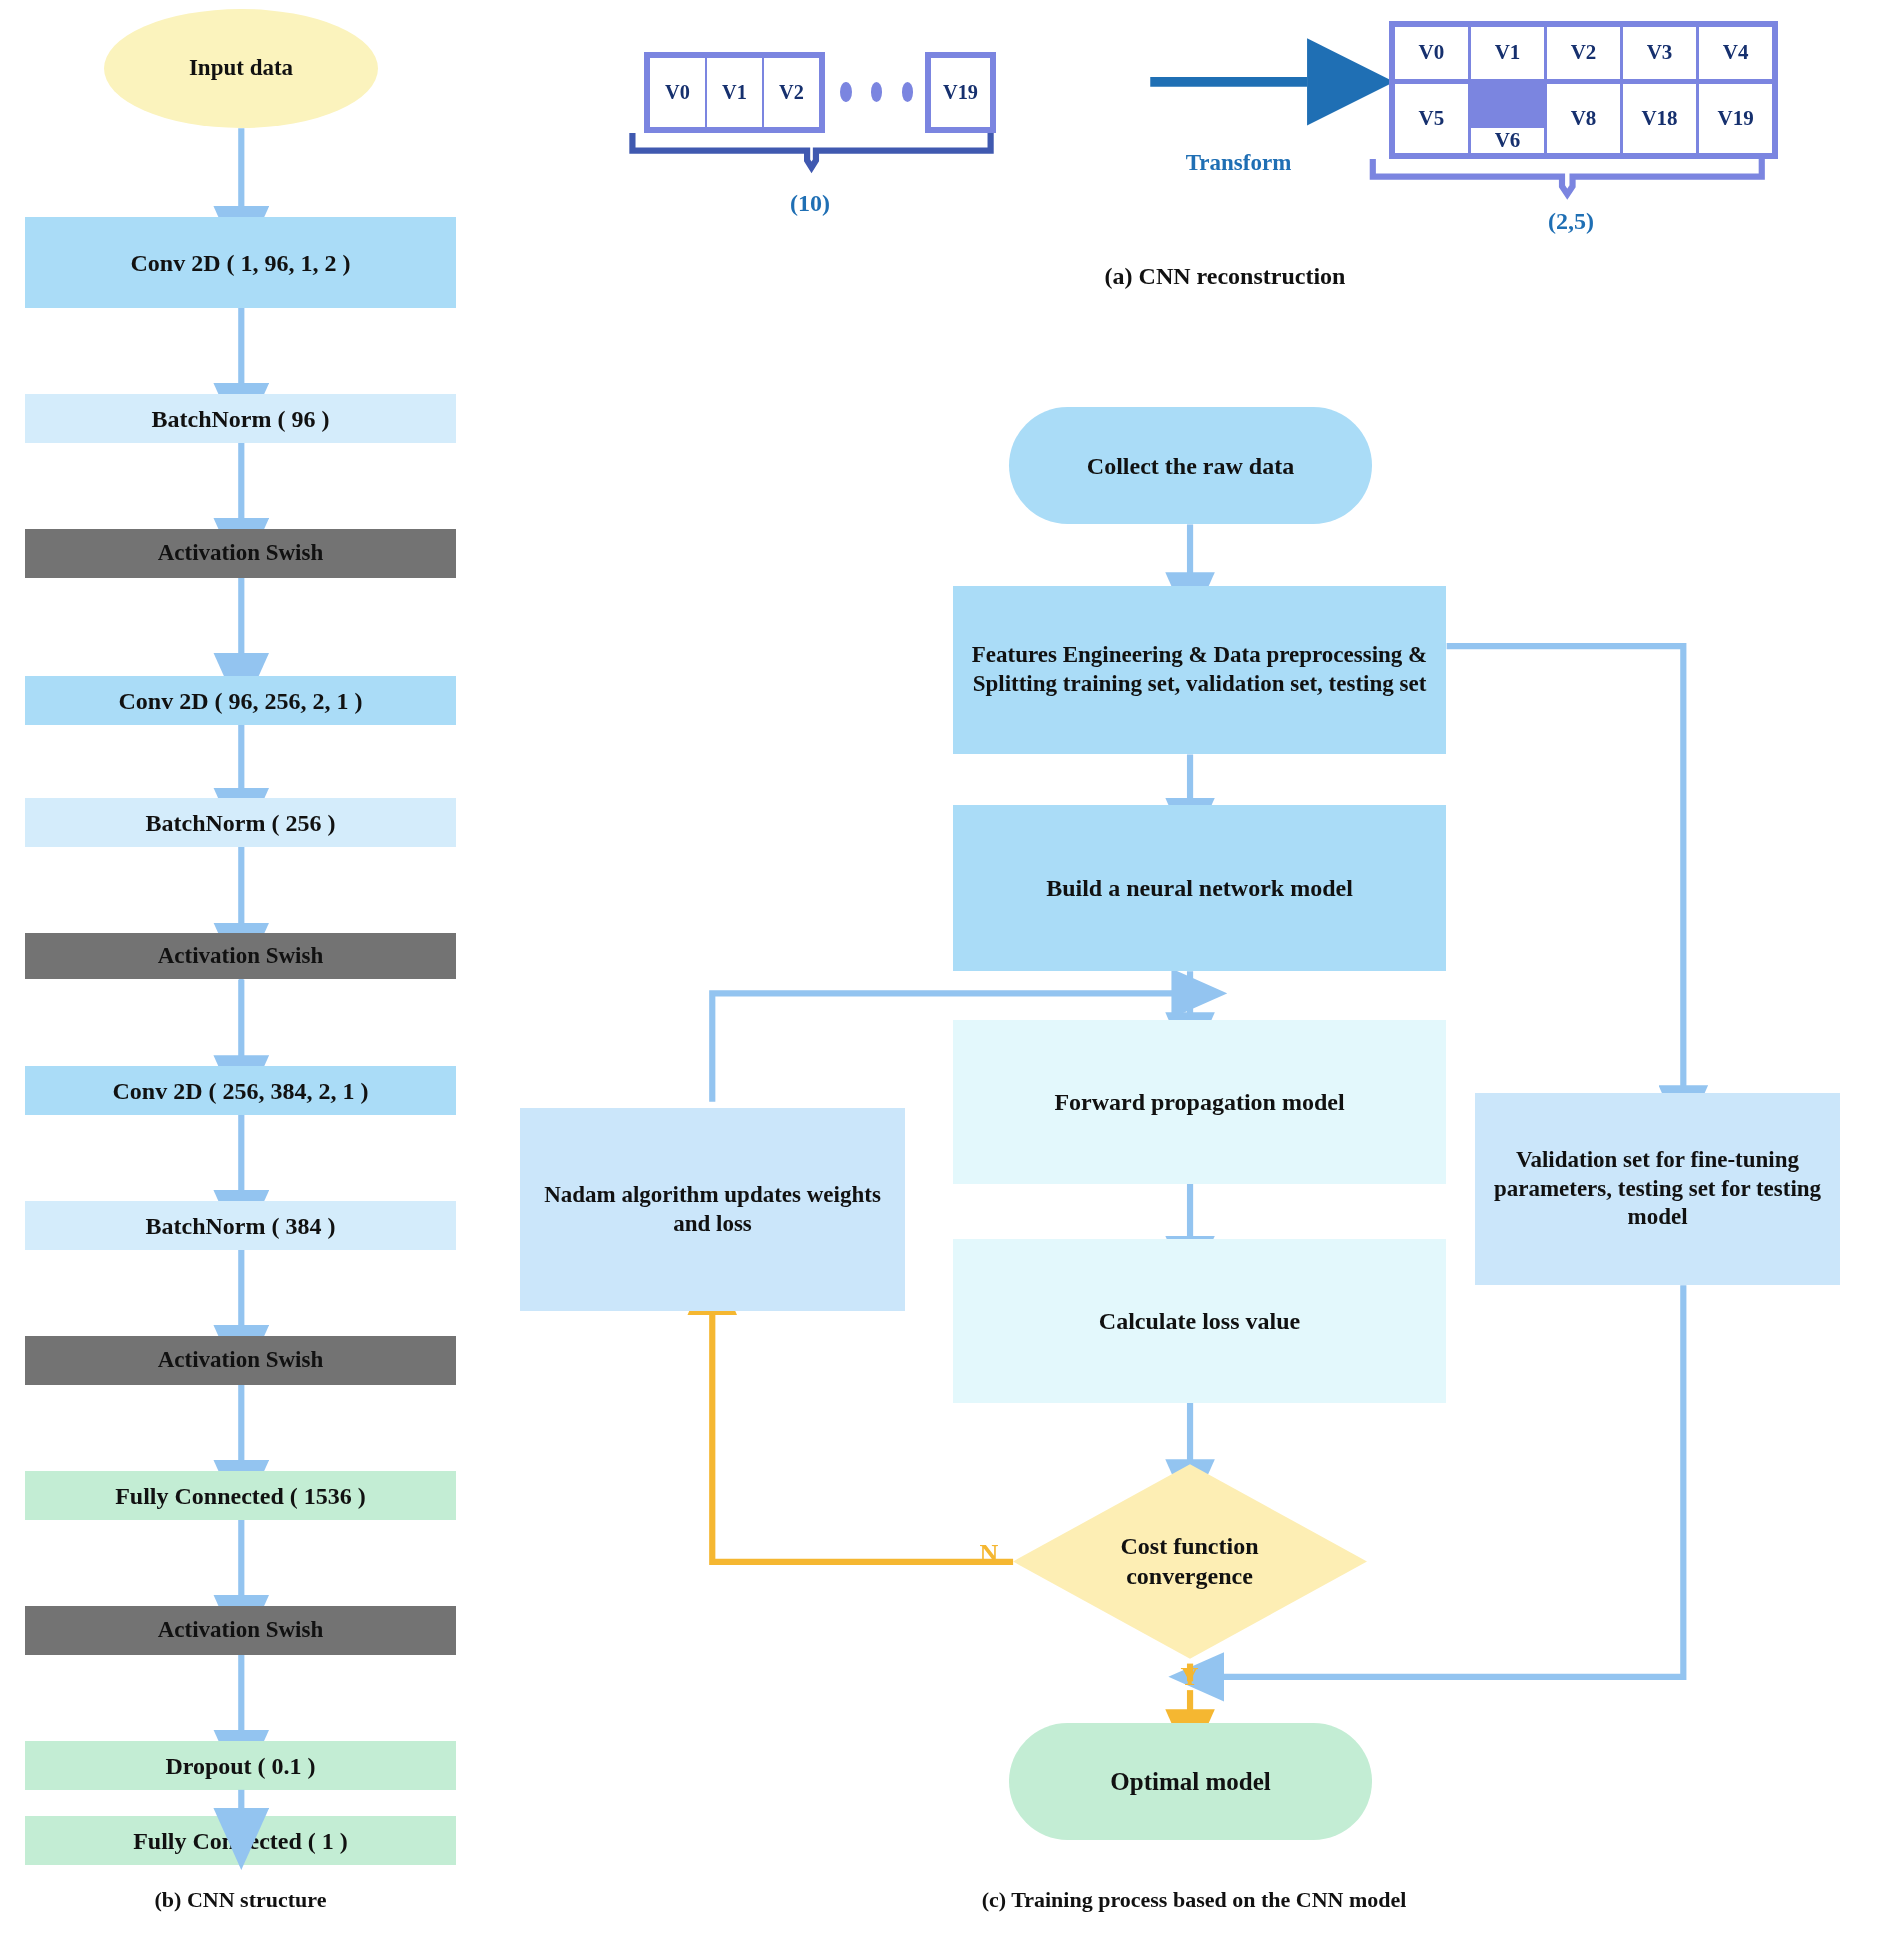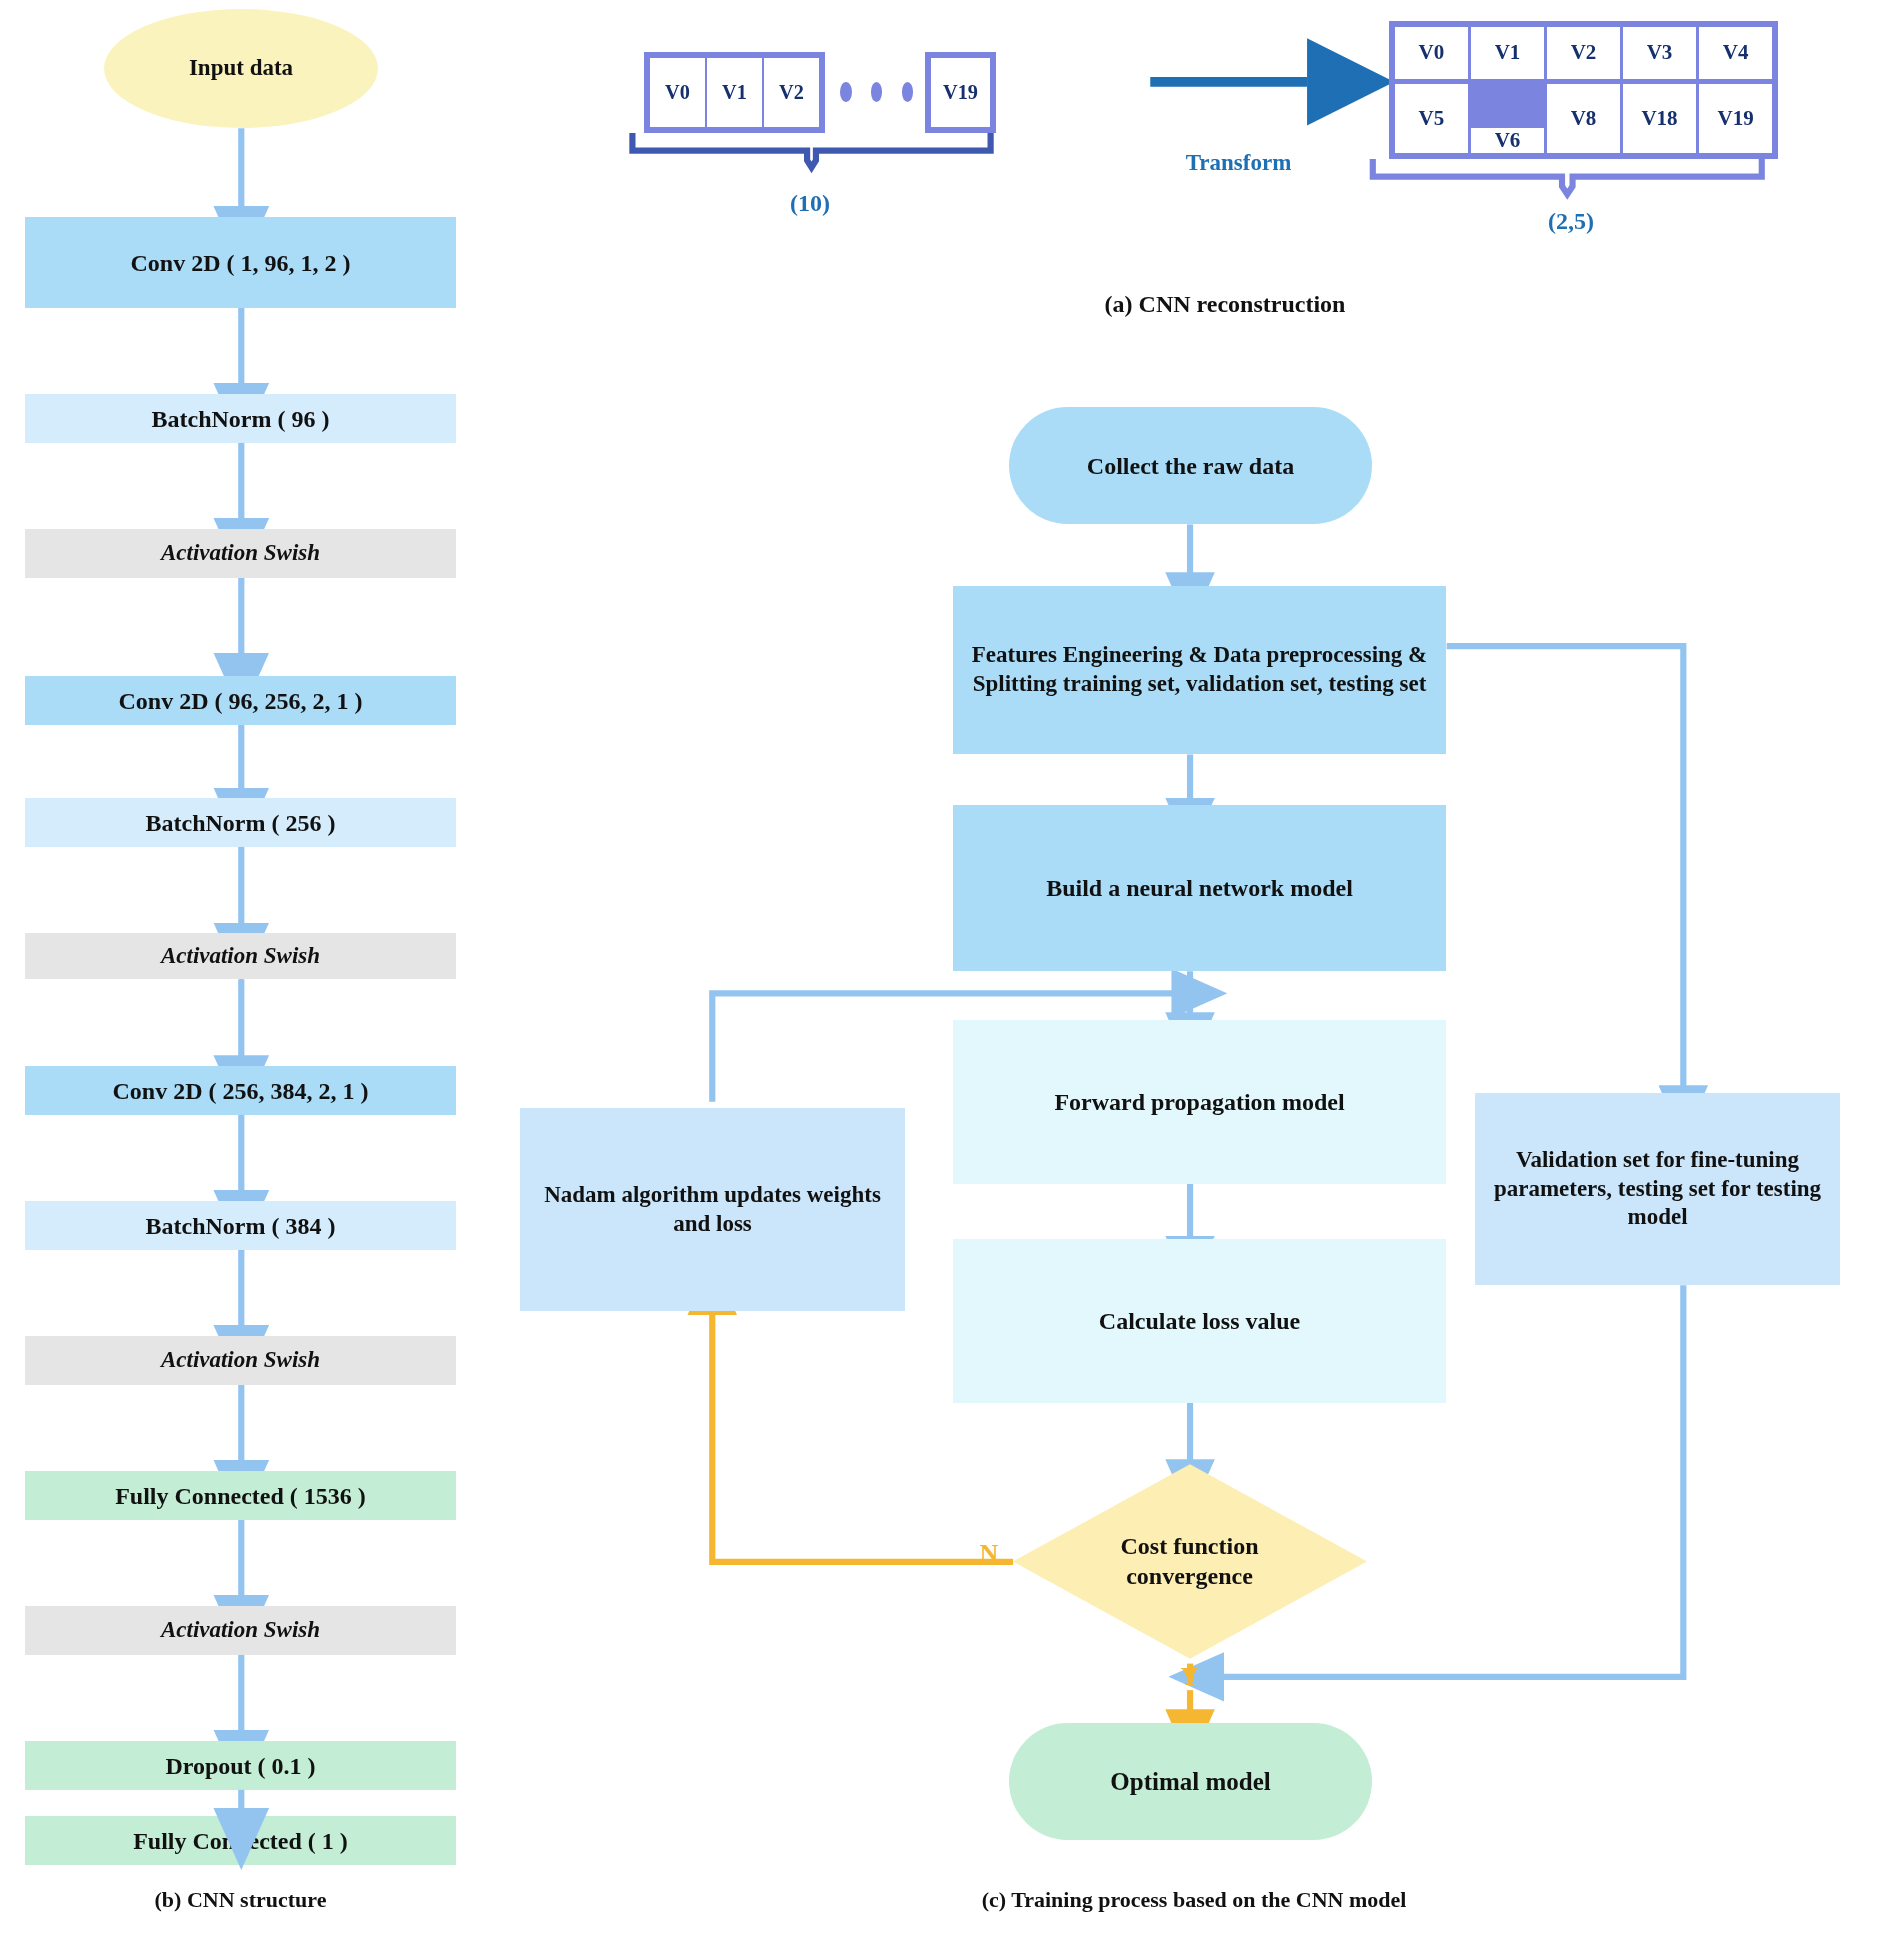--- a/index.html
+++ b/index.html
@@ -5,21 +5,21 @@
   html,body{margin:0;padding:0;background:#ffffff;}
   body{width:1897px;height:1946px;position:relative;overflow:hidden;
        font-family:"Liberation Serif","DejaVu Serif",serif;color:#111111;}
   .abs{position:absolute;box-sizing:border-box;}
   .box{display:flex;align-items:center;justify-content:center;text-align:center;
        font-weight:bold;line-height:1.25;}
   
   #panel-b .layer{width:431px;left:25px;}
   .c-conv{background:#aadcf7;}
   .c-bn{background:#d4ecfb;}
-  .c-act{background:#e5e5e5;font-style:italic;}
+  .c-act{background:#737373;}
   .c-fc{background:#c3edd4;}
   .ellipse{background:#fbf3bd;border-radius:50%;}
   
   svg{position:absolute;left:0;top:0;overflow:visible;}
   .cap{font-weight:bold;text-align:center;}
   
   .vcell{border:4.4px solid #7b85e0;background:#ffffff;display:flex;
          align-items:center;justify-content:center;font-weight:bold;
          color:#16306e;box-sizing:border-box;}
   .vstrip{border:6.2px solid #7b85e0;display:flex;background:#7b85e0;
@@ -134,21 +134,21 @@
       <div class="vcell" style="flex:1;border-width:0;margin-right:3.5px;font-size:21px;">V18</div>
       <div class="vcell" style="flex:1;border-width:0;font-size:21px;">V19</div>
     </div>
   </div>
 
   <svg width="434" height="88" style="left:1367px;top:159px;" viewBox="0 0 980 200">
     <path d="M10,0 L10,40 L440,40 L440,62 L452,80 L464,62 L464,40 L894,40 L894,0" fill="none" stroke="#7b85e0" stroke-width="14" stroke-linejoin="miter"></path>
   </svg>
   <div class="abs bluelabel" style="left:1478px;top:208px;width:186px;font-size:24px;">(2,5)</div>
 
-  <div class="abs cap" style="left:964px;top:291px;width:522px;font-size:24px;font-family:Liberation Serif, serif;">(a)  CNN reconstruction</div>
+  <div class="abs cap" style="left:964px;top:263px;width:522px;font-size:24px;font-family:Liberation Serif, serif;">(a)  CNN reconstruction</div>
 </div>
 
 <div id="panel-c">
 
   <svg width="1897" height="1946" viewBox="0 0 4288 4398">
     <defs>
       <marker id="mc" markerWidth="9" markerHeight="8" refX="0.5" refY="4" orient="auto">
         <polygon points="0,0 9,4 0,8" fill="#93c4f0"></polygon>
       </marker>
       <marker id="mo" markerWidth="9" markerHeight="8" refX="0.5" refY="4" orient="auto">

